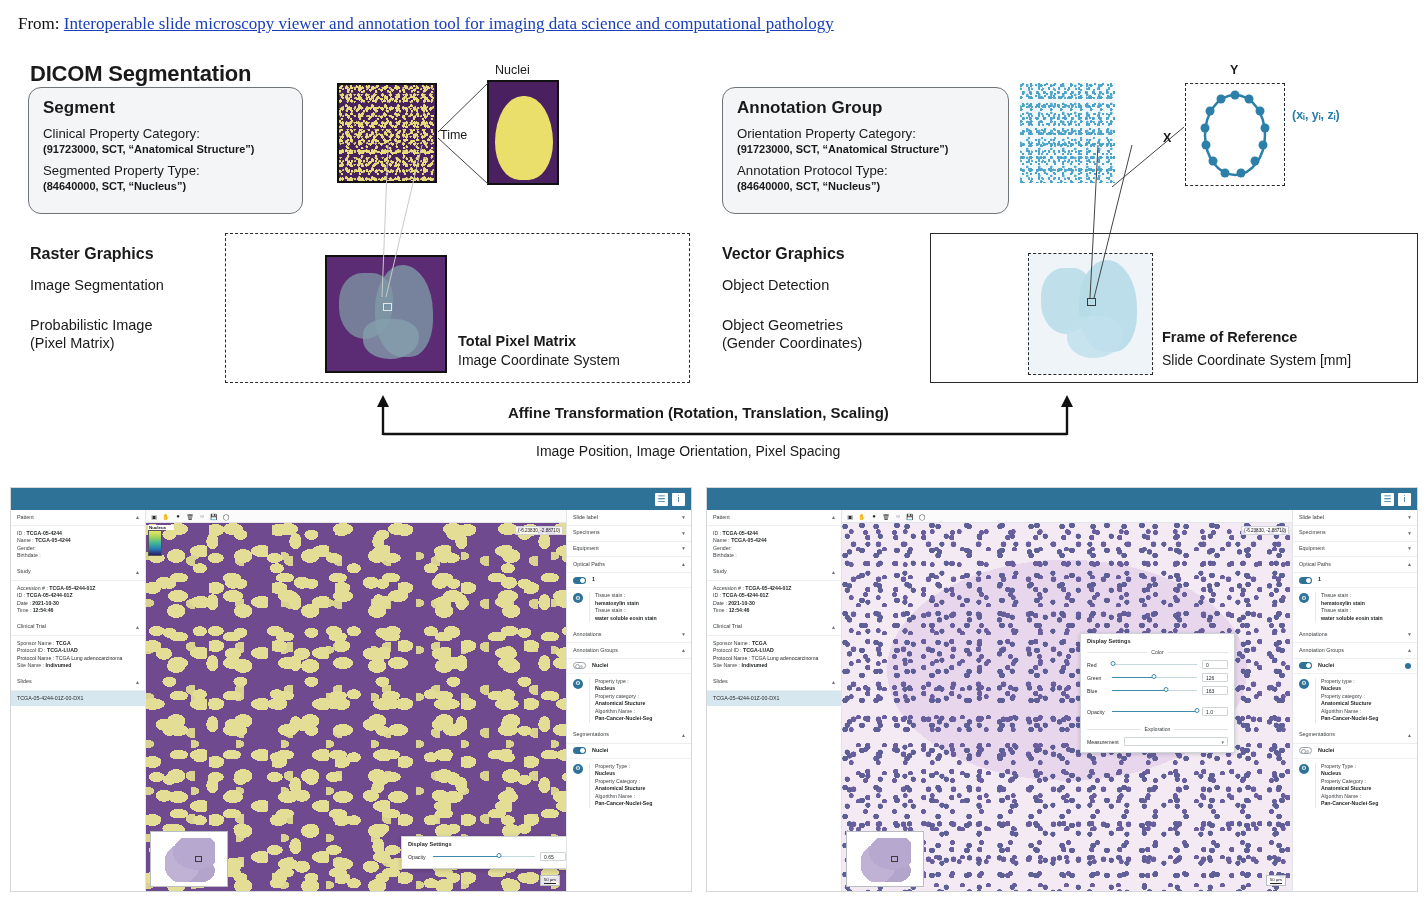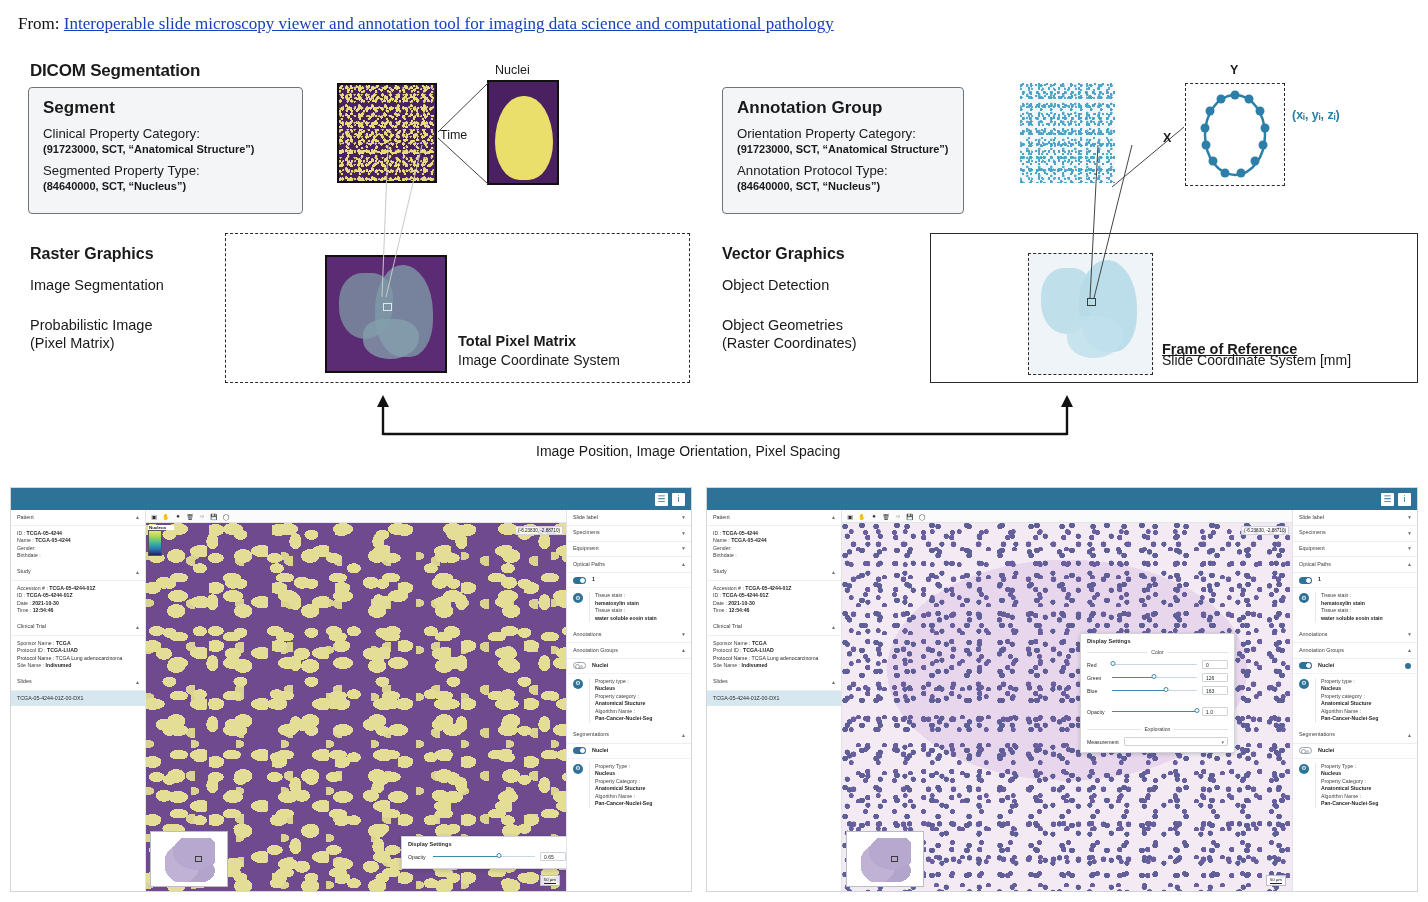--- a/index.html
+++ b/index.html
@@ -20,32 +20,32 @@
   }
   #from-label { color:#111; }
   #from-link {
     color:#1a3fb8; text-decoration:underline; cursor:pointer;
   }
 
   
   #diagram { position:absolute; left:0; top:45px; width:1428px; height:435px; }
 
   .col-title {
-    position:absolute; font-size:17px; font-weight:bold; letter-spacing:-0.2px;
+    position:absolute; font-size:22px; font-weight:bold; letter-spacing:-0.2px;
   }
   .sect-title {
     position:absolute; font-size:16px; font-weight:bold;
   }
   .sect-line { position:absolute; font-size:14.5px; }
 
   .info-card {
     position:absolute;
     background:#f4f5f7;
     border:1.3px solid #6f7479;
-    border-radius:4px;
+    border-radius:13px;
     padding:10px 14px 12px 14px;
   }
   .info-card h3 { margin:0 0 8px 0; font-size:17px; font-weight:bold; }
   .info-card .kv { margin-bottom:7px; line-height:1.25; }
   .info-card .kv .k { font-size:13.2px; display:block; }
   .info-card .kv .v { font-size:11px; font-weight:bold; display:block; }
 
   .thumb-label { position:absolute; font-size:12.5px; }
 
   .dash-box { position:absolute; border:1.5px dashed #2b2b2b; }
@@ -339,21 +339,21 @@
     </div>
   </div>
   <svg style="position:absolute;left:330px;top:100px;width:130px;height:155px;">
     <line x1="58" y1="0" x2="52" y2="152" stroke="#c9c9c9" stroke-width="1"></line>
     <line x1="92" y1="0" x2="56" y2="152" stroke="#c9c9c9" stroke-width="1"></line>
   </svg>
   <div class="cap-bold" style="left:458px; top:288px;">Total Pixel Matrix</div>
   <div class="cap-norm" style="left:458px; top:307px;">Image Coordinate System</div>
 
 
-  <div class="info-card" style="left:722px; top:42px; width:242px;">
+  <div class="info-card" style="left:722px; top:42px; width:287px;">
     <h3>Annotation Group</h3>
     <div class="kv">
       <span class="k">Orientation Property Category:</span>
       <span class="v">(91723000, SCT, “Anatomical Structure”)</span>
     </div>
     <div class="kv">
       <span class="k">Annotation Protocol Type:</span>
       <span class="v">(84640000, SCT, “Nucleus”)</span>
     </div>
   </div>
@@ -383,45 +383,46 @@
   <svg style="position:absolute;left:1110px;top:80px;width:80px;height:75px;">
     <line x1="2" y1="62" x2="74" y2="2" stroke="#444" stroke-width="1"></line>
   </svg>
   <div class="thumb-label" style="left:1230px; top:18px; font-weight:bold;">Y</div>
   <div class="thumb-label" style="left:1163px; top:86px; font-weight:bold;">X</div>
   <div class="thumb-label" style="left:1292px; top:63px; font-weight:bold; color:#2b7fa8;">(xᵢ, yᵢ, zᵢ)</div>
 
   <div class="sect-title" style="left:722px; top:200px;">Vector Graphics</div>
   <div class="sect-line" style="left:722px; top:232px;">Object Detection</div>
   <div class="sect-line" style="left:722px; top:272px;">Object Geometries</div>
-  <div class="sect-line" style="left:722px; top:290px;">(Raster Coordinates)</div>
+  <div class="sect-line" style="left:722px; top:290px;">(Gender Coordinates)</div>
 
   <div class="solid-box" style="left:930px; top:188px; width:488px; height:150px;"></div>
   <div class="dash-box" style="left:1028px; top:208px; width:125px; height:122px; background:#eef4f8;">
     <div style="position:relative;width:100%;height:100%;">
       <div style="position:absolute;left:12px;top:14px;width:52px;height:66px;background:#b6dbe8;opacity:.85;border-radius:45% 40% 55% 50%;"></div>
       <div style="position:absolute;left:50px;top:6px;width:58px;height:92px;background:#b6dbe8;opacity:.9;border-radius:48% 52% 40% 46%;"></div>
       <div style="position:absolute;left:38px;top:62px;width:56px;height:42px;background:#c0e1ec;opacity:.85;border-radius:40% 45% 55% 50%;"></div>
       <div style="position:absolute;left:58px;top:44px;width:9px;height:8px;border:1px solid #3a3a3a;"></div>
     </div>
   </div>
   <svg style="position:absolute;left:1040px;top:100px;width:130px;height:158px;">
     <line x1="58" y1="0" x2="50" y2="153" stroke="#444" stroke-width="1"></line>
     <line x1="92" y1="0" x2="54" y2="153" stroke="#444" stroke-width="1"></line>
   </svg>
-  <div class="cap-bold" style="left:1162px; top:296px;text-decoration:underline;">Frame of Reference</div>
+  <div class="cap-bold" style="left:1162px; top:284px;">Frame of Reference</div>
   <div class="cap-norm" style="left:1162px; top:307px;">Slide Coordinate System [mm]</div>
 
   <svg style="position:absolute;left:360px;top:348px;width:730px;height:50px;">
     <line x1="23" y1="12" x2="23" y2="42" stroke="#111" stroke-width="2.4"></line>
     <polygon points="23,2 17,14 29,14" fill="#111"></polygon>
     <line x1="707" y1="12" x2="707" y2="42" stroke="#111" stroke-width="2.4"></line>
     <polygon points="707,2 701,14 713,14" fill="#111"></polygon>
     <line x1="23" y1="41" x2="707" y2="41" stroke="#111" stroke-width="2.4"></line>
   </svg>
+  <div class="cap-bold" style="left:508px; top:359px; font-size:15px;">Affine Transformation (Rotation, Translation, Scaling)</div>
   <div class="cap-norm" style="left:536px; top:398px;">Image Position, Image Orientation, Pixel Spacing</div>
 </div>
 
 <div class="viewer" style="left:10px; top:487px; width:682px; height:405px;">
   <div class="viewer-topbar">
     <div class="topbar-btn">☰</div>
     <div class="topbar-btn">i</div>
   </div>
   <div class="viewer-body">
 

